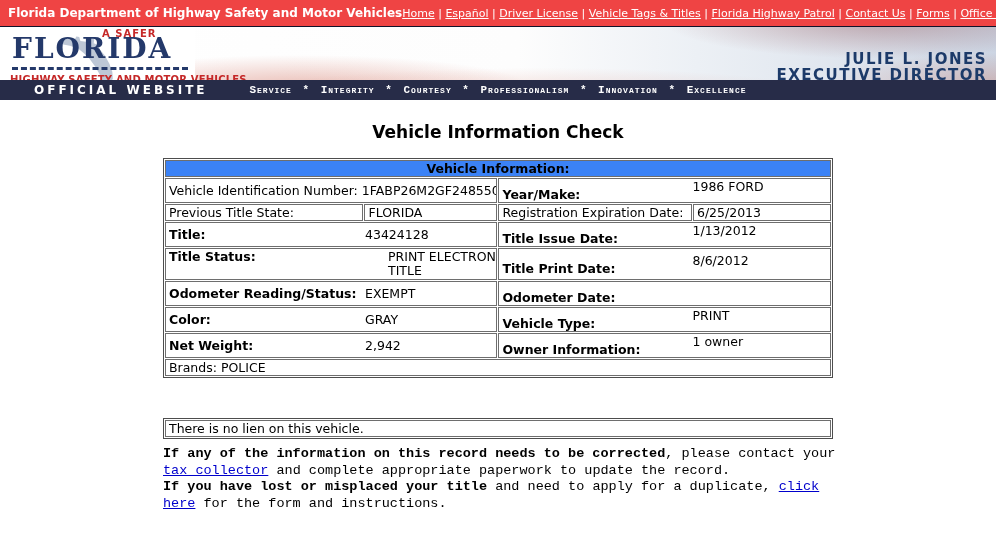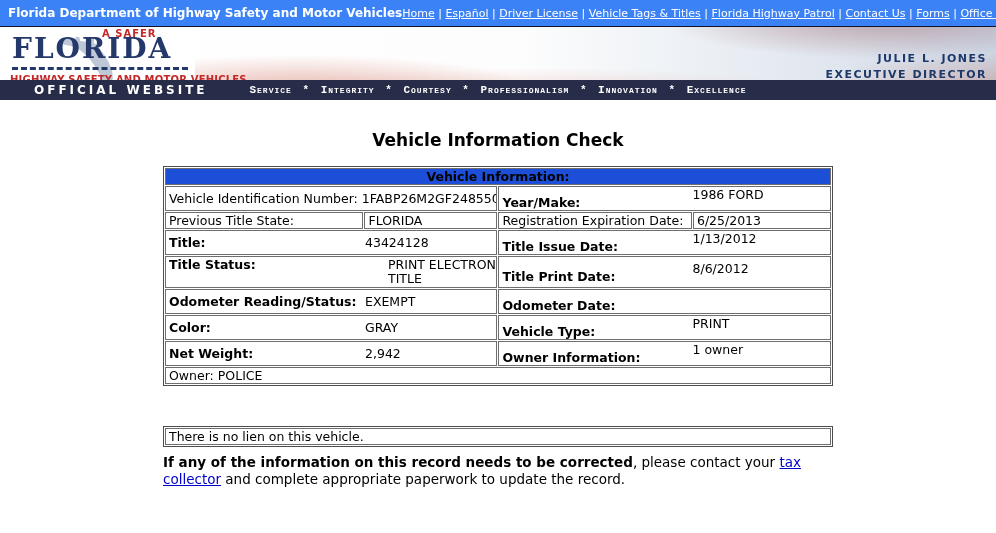--- a/index.html
+++ b/index.html
@@ -9,21 +9,21 @@
     background: #ffffff;
     font-family: "DejaVu Sans", sans-serif;
     color: #000;
     position: relative;
     overflow: hidden;
   }
 
   
   .topbar {
     height: 27px;
-    background: #3b82f6;
+    background: #ef4444;
     color: #fff;
     display: flex;
     align-items: center;
     justify-content: space-between;
     padding: 0 6px 0 8px;
     border-bottom: 1px solid #10132a;
   }
   .topbar .agency { font-size: 12px; font-weight: bold; white-space: nowrap; }
   .topbar .nav { font-size: 11px; white-space: nowrap; }
   .topbar .navitem { display: inline; }
@@ -64,21 +64,21 @@
   }
   .logo .sub {
     position: absolute; top: 47px; left: 5px;
     color: #c52828; font-weight: bold; font-size: 10px; letter-spacing: 0.2px;
     white-space: nowrap;
     text-decoration: underline;
   }
   .director {
     position: absolute; right: 9px; top: 24px;
     text-align: right; color: #1c3a69;
-    font-weight: bold; font-size: 11px; line-height: 16px; letter-spacing: 1.5px;
+    font-weight: bold; font-size: 15px; line-height: 16px; letter-spacing: 1.5px;
     white-space: nowrap;
   }
 
   
   .banner {
     height: 20px;
     background: #272c48;
     position: relative;
     color: #fff;
     padding-left: 8px;
@@ -93,21 +93,21 @@
     font-size: 11px; font-weight: bold;
     font-variant: small-caps;
     letter-spacing: 1px; word-spacing: 3px;
     white-space: nowrap;
     font-family: Liberation Mono, monospace;
   }
 
   
   .content { padding: 22px 0 0 163px; }
   .page-title {
-    width: 670px; margin: 8px 0 16px 0;
+    width: 670px; margin: 0 0 16px 0;
     font-size: 17px; font-weight: bold; text-align: center; color: #000;
   }
 
   table.grid {
     width: 670px;
     table-layout: fixed;
     border-collapse: separate;
     border-spacing: 1px;
     border: 1px solid #4d4d4d;
     background: #ffffff;
@@ -115,37 +115,37 @@
   table.grid td {
     border: 1px solid #6e6e6e;
     font-size: 12.5px;
     padding: 0 3px;
     height: 16px;
     vertical-align: middle;
     overflow: hidden;
     white-space: nowrap;
   }
   td.th-cell {
-    background: #1d4ed8;
+    background: #3b82f6;
     font-weight: bold;
     text-align: center;
     font-size: 13.5px;
     height: 20px;
     margin-top: 36px;
   }
   .lbl  { font-weight: normal; }
   .lblw-l { display: inline-block; width: 196px; font-weight: bold; vertical-align: top; }
   .lblw-r { display: inline-block; width: 190px; font-weight: bold; vertical-align: top; margin-top: 8px; }
   td.wrapcell { white-space: normal; }
   .valw { display: inline-block; width: 122px; vertical-align: top; white-space: normal; line-height: 14px; padding: 1px 0; margin-left: 23px; }
   td.toprow { vertical-align: top; height: 21px; padding-top: 1px; }
 
   .lien-table { margin-top: 40px; }
 
-  .notes { width: 676px; margin-top: 7px; font-size: 13.5px; line-height: 16.5px; }
+  .notes { width: 676px; margin-top: 7px; font-size: 13.5px; line-height: 16.5px; font-family: Liberation Mono, monospace; }
   .notes p { margin: 0; }
   .notes a { color: #0000cc; text-decoration: underline; cursor: pointer; }
 </style>
 </head>
 <body>
 
 <div class="topbar">
   <span class="agency">Florida Department of Highway Safety and Motor Vehicles</span>
   <span class="nav">
     <span class="navitem"><a>Home</a></span><span class="navitem"><a>Español</a></span><span class="navitem"><a>Driver License</a></span><span class="navitem"><a>Vehicle Tags &amp; Titles</a></span><span class="navitem"><a>Florida Highway Patrol</a></span><span class="navitem"><a>Contact Us</a></span><span class="navitem"><a>Forms</a></span><span class="navitem"><a>Office Locations</a></span>
@@ -211,35 +211,36 @@
     </tr>
     <tr>
       <td colspan="2"><span class="lblw-l">Color:</span><span>GRAY</span></td>
       <td colspan="2"><span class="lblw-r">Vehicle Type:</span><span>PRINT</span></td>
     </tr>
     <tr>
       <td colspan="2"><span class="lblw-l">Net Weight:</span><span>2,942</span></td>
       <td colspan="2"><span class="lblw-r">Owner Information:</span><span>1 owner</span></td>
     </tr>
     <tr>
-      <td colspan="4" class="toprow"><span class="lbl">Owner:</span> <span>POLICE</span></td>
+      <td colspan="4" class="toprow"><span class="lbl">Brands:</span> <span>POLICE</span></td>
     </tr>
   </tbody>
     </table>
 
   <table class="grid lien-table">
     <colgroup>
         <col style="width:197px">
         <col style="width:132px">
         <col style="width:192px">
         <col style="width:137px">
       </colgroup>
     <tbody>
     <tr>
       <td colspan="4">There is no lien on this vehicle.</td>
     </tr>
   </tbody>
     </table>
 
   <div class="notes">
     <p><b>If any of the information on this record needs to be corrected</b><span>, please contact your </span><a>tax collector</a><span> and complete appropriate paperwork to update the record.</span></p>
+    <p><b>If you have lost or misplaced your title</b><span> and need to apply for a duplicate, </span><a>click here</a><span> for the form and instructions.</span></p>
   </div>
 </div>
 
 </body></html>

